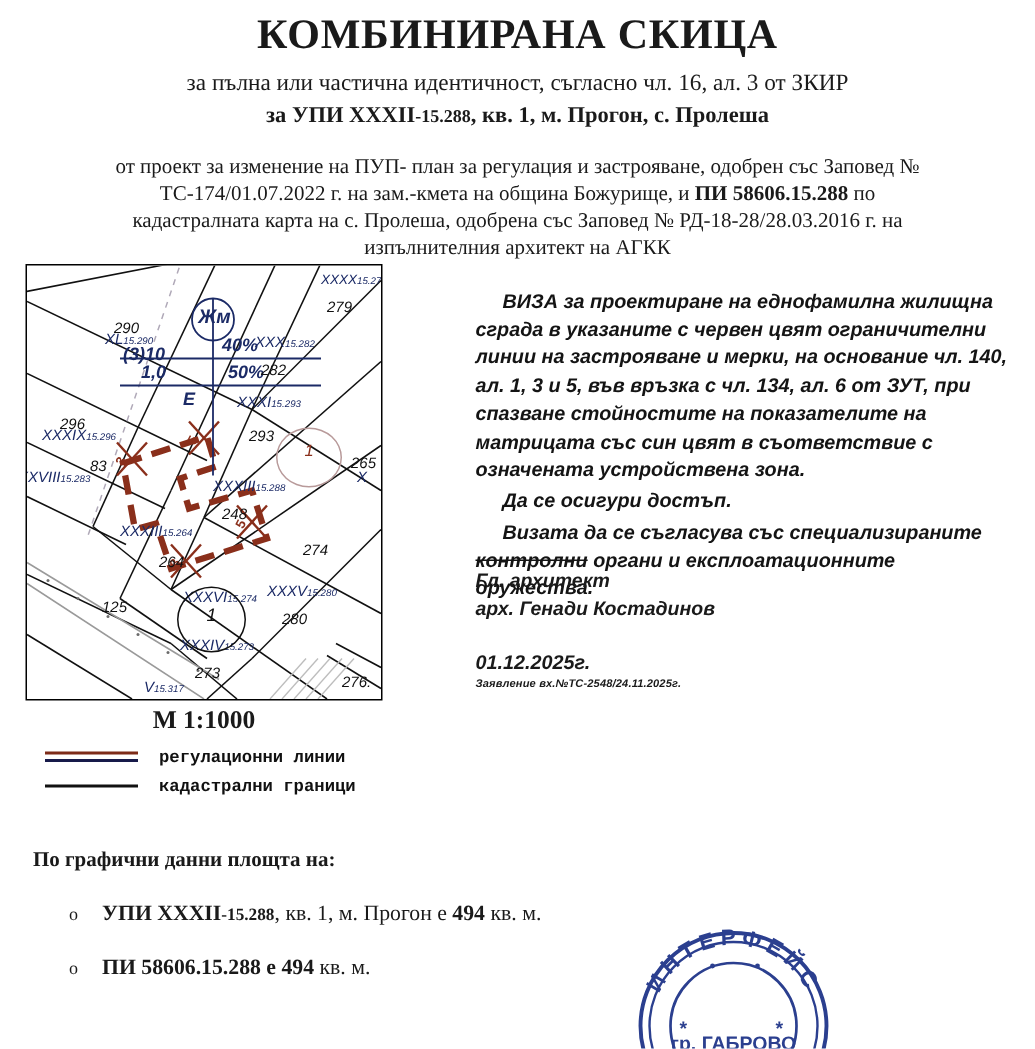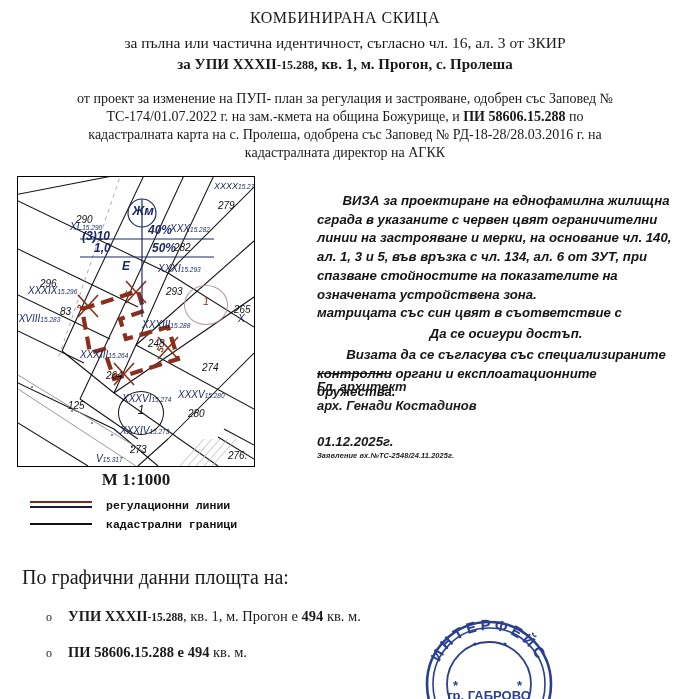--- a/index.html
+++ b/index.html
@@ -10,21 +10,21 @@
     color:#1a1a1a;
     position:relative;
     overflow:hidden;
   }
   .page{position:relative;width:690px;height:699px;}
 
   
   .hdr{text-align:center;}
   .doc-title{
     font-family:"Liberation Serif", serif;
-    font-weight:normal;font-size:16px;letter-spacing:.5px;
+    font-weight:bold;font-size:28px;letter-spacing:.5px;
     padding-top:9px;line-height:1.1;
   }
   .sub1{font-size:15.5px;margin-top:6px;line-height:1.25;}
   .sub2{font-size:15px;font-weight:bold;margin-top:3px;line-height:1.25;text-align:center;}
   .sub2 .sm{font-size:12px;font-weight:bold;}
   .para{
     font-size:14px;line-height:1.30;margin-top:16px;
     padding:0 22px;text-align:center;
   }
   .para b{font-weight:bold;}
@@ -50,38 +50,38 @@
   .leg-txt{white-space:nowrap;font-family:Liberation Mono, monospace;}
 
   
   .viza{
     position:absolute;left:317px;top:192px;width:360px;
     font-family:"Liberation Sans", sans-serif;
     font-style:italic;font-weight:bold;font-size:13.2px;line-height:1.42;
     color:#141414;
   }
   .viza p{margin:0;}
-  .viza .ind{text-indent:18px;text-align:center;}
+  .viza .ind{text-indent:18px;}
   .viza .p2{margin-top:2px;}
   .viza .p3{margin-top:2px;}
   .strike{text-decoration:line-through;}
 
   .sign{
     position:absolute;left:317px;top:378px;width:360px;
     font-family:"Liberation Sans", sans-serif;
     font-style:italic;font-weight:bold;font-size:13px;line-height:1.45;
   }
   .dateblk{position:absolute;left:317px;top:434px;width:360px;
     font-family:"Liberation Sans", sans-serif;font-style:italic;font-weight:bold;}
   .date{font-size:13.2px;}
   .appref{font-size:7.4px;margin-top:2px;letter-spacing:.1px;}
 
   
   .areas{position:absolute;left:22px;top:566px;width:640px;}
-  .areas-title{font-size:20px;font-weight:normal;}
+  .areas-title{font-size:14px;font-weight:bold;}
   .area-item{display:flex;align-items:baseline;margin-top:19px;padding-left:24px;font-size:14.5px;}
   .bullet{font-family:"Liberation Serif",serif;font-size:12px;width:22px;}
   .area-txt{font-weight:bold;}
   .area-txt .sm{font-size:11.5px;font-weight:bold;}
   .area-txt .nb{font-weight:normal;}
 
   
   .stamp{position:absolute;left:413px;top:608px;width:152px;height:152px;}
 </style>
 </head>
@@ -94,21 +94,21 @@
     <div class="sub1">за пълна или частична идентичност, съгласно чл. 16, ал. 3 от ЗКИР</div>
     <div class="sub2">
       <span>за УПИ XXXII</span><span class="sm">-15.288</span><span>, кв. 1, м. Прогон, с. Пролеша</span>
     </div>
     <div class="para">
       <div>от проект за изменение на ПУП- план за регулация и застрояване, одобрен със Заповед №</div>
       <div>
         <span>ТС-174/01.07.2022 г. на зам.-кмета на община Божурище, и </span><b>ПИ 58606.15.288</b><span> по</span>
       </div>
       <div>кадастралната карта на с. Пролеша, одобрена със Заповед № РД-18-28/28.03.2016 г. на</div>
-      <div>кадастралната директор на АГКК</div>
+      <div>изпълнителния архитект на АГКК</div>
     </div>
   </div>
 
   <div class="map-wrap">
     <div class="map-frame">
       <svg class="map-svg" width="236" height="289" viewBox="0 0 236 289">
         <g stroke="#111" stroke-width="1.05" fill="none">
 
           <path d="M -4 18 L 120 -6"></path>
           <path d="M 0 24 L 150 96"></path>
@@ -337,22 +337,22 @@
       <span class="leg-txt">кадастрални граници</span>
     </div>
   </div>
 
   <div class="viza">
     <p class="ind">ВИЗА за проектиране на еднофамилна жилищна</p>
     <p>сграда в указаните с червен цвят  ограничителни</p>
     <p>линии на застрояване и мерки, на основание  чл. 140,</p>
     <p>ал. 1, 3 и 5, във връзка с чл. 134, ал. 6 от ЗУТ,  при</p>
     <p>спазване стойностите на показателите на</p>
+    <p>матрицата със син цвят в съответствие с</p>
     <p>означената устройствена зона.</p>
-    <p>матрицата със син цвят в съответствие с</p>
     <p class="ind p2">Да се осигури достъп.</p>
     <p class="ind p3">Визата да се съгласува със специализираните</p>
     <p>
       <span class="strike">контролни</span><span> органи и експлоатационните дружества.</span>
     </p>
   </div>
 
   <div class="sign">
     <div>Гл. архитект</div>
     <div>арх. Генади Костадинов</div>

